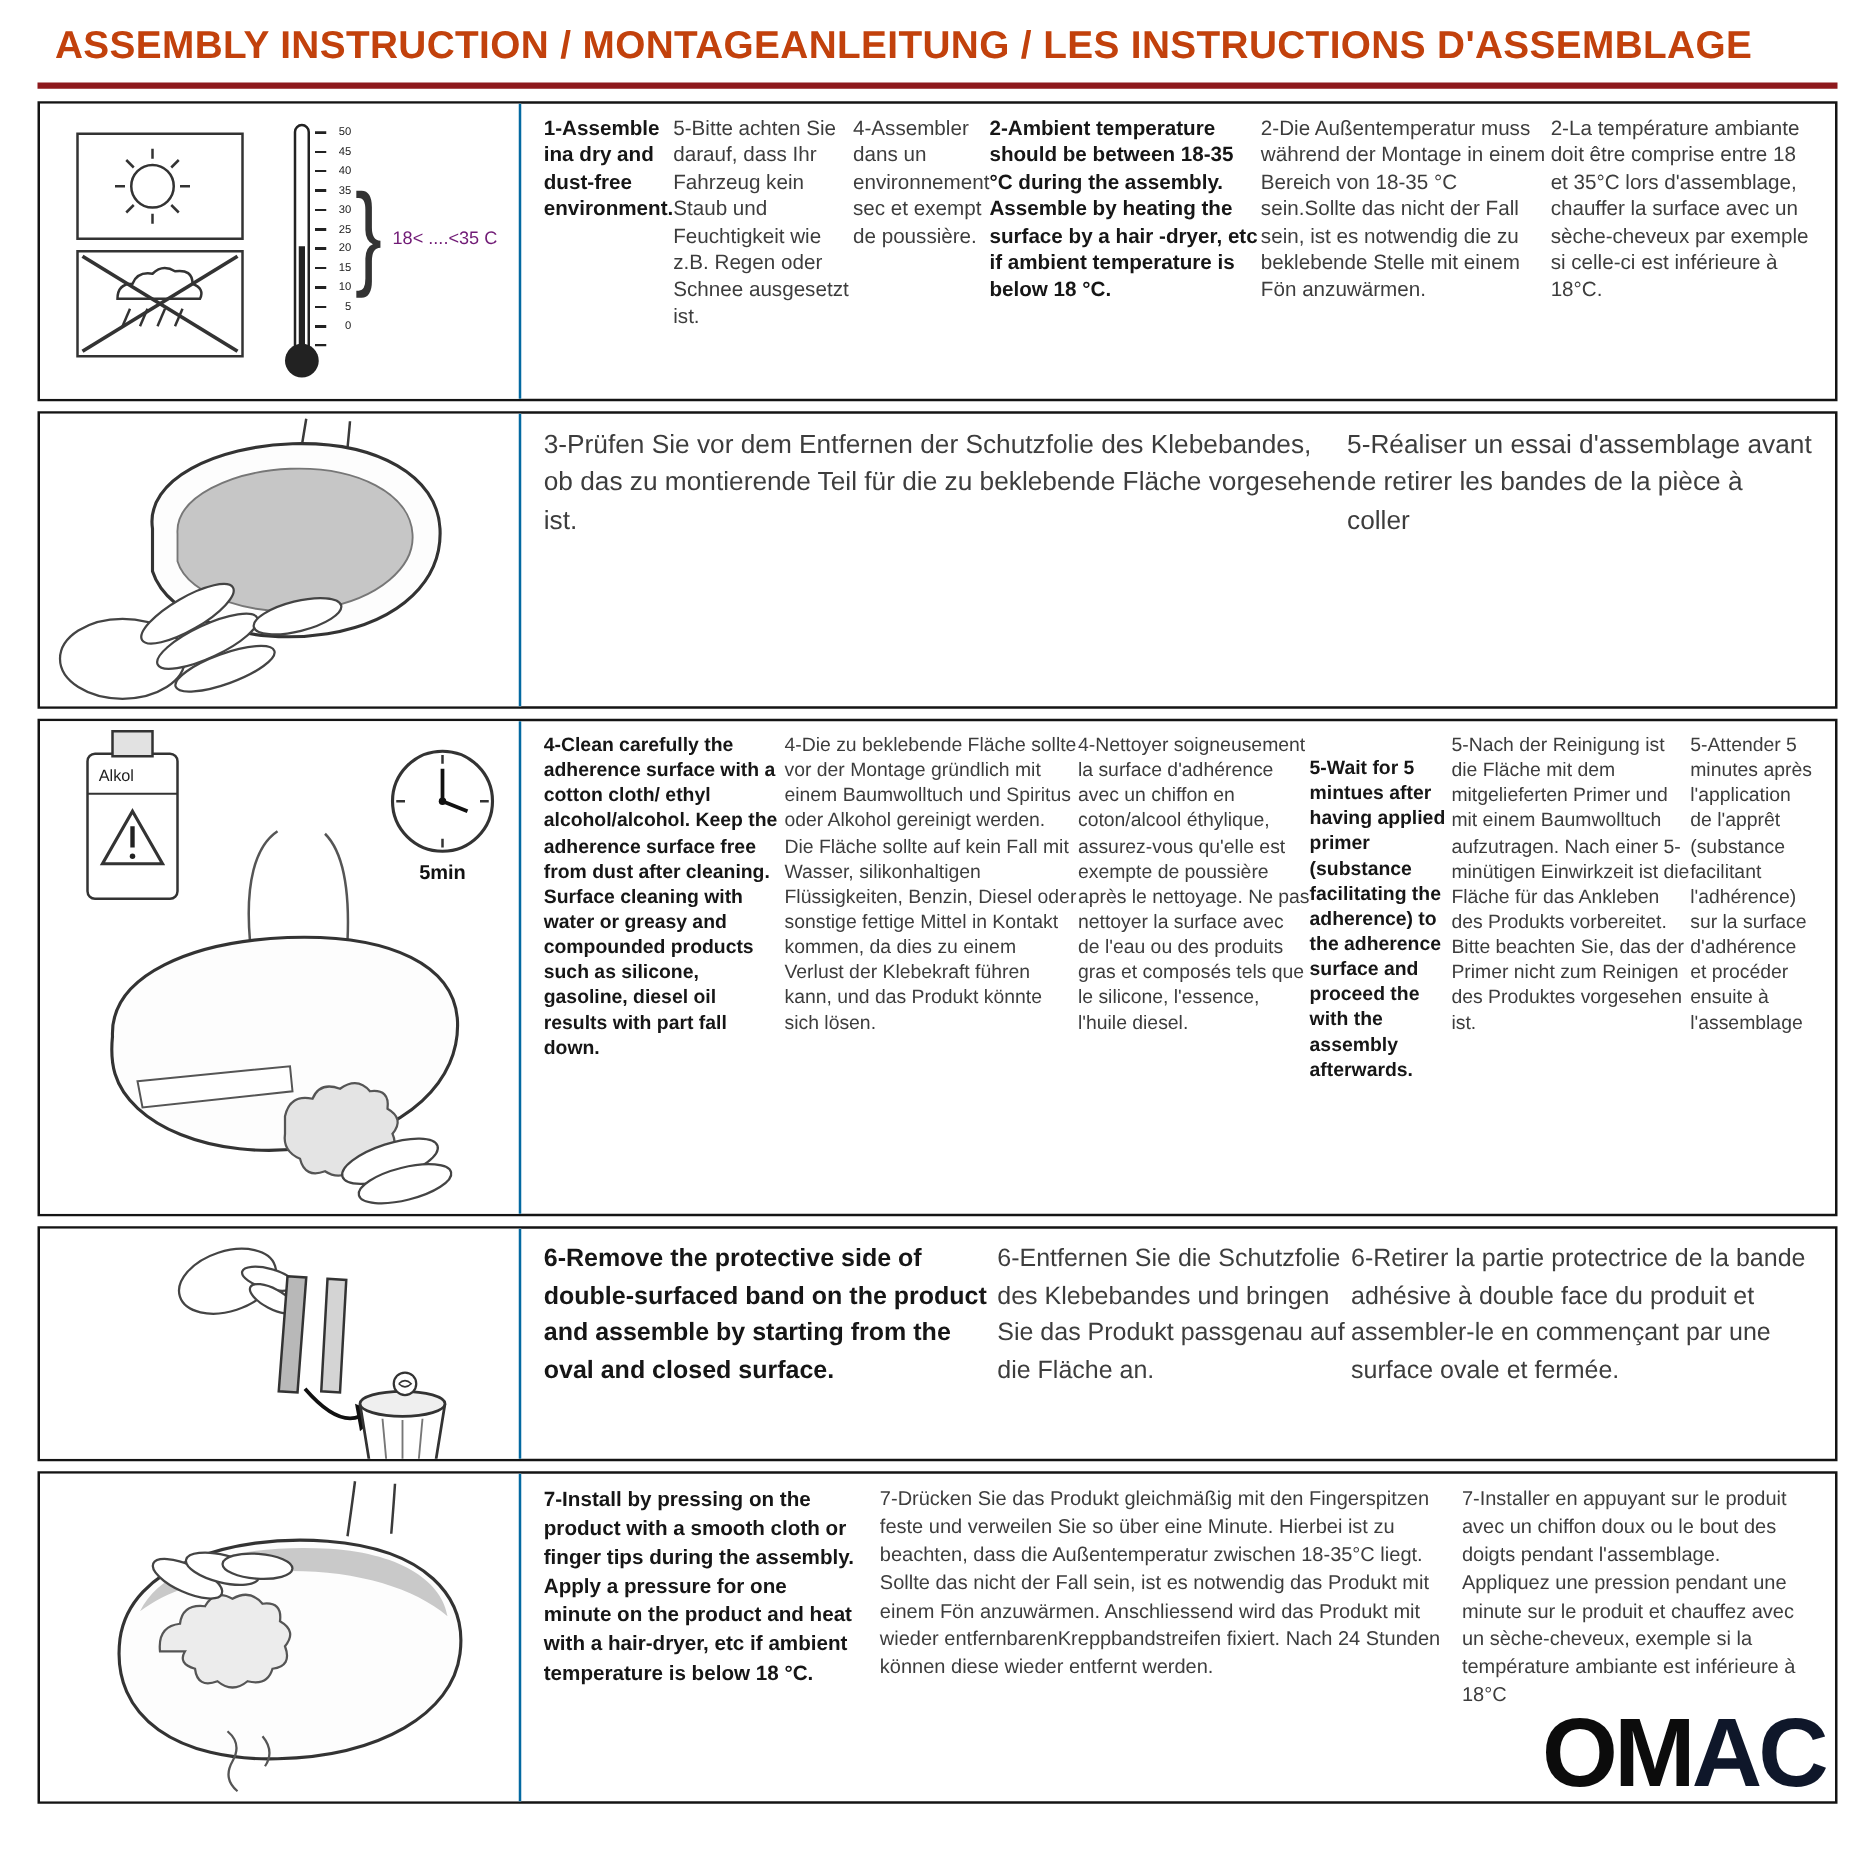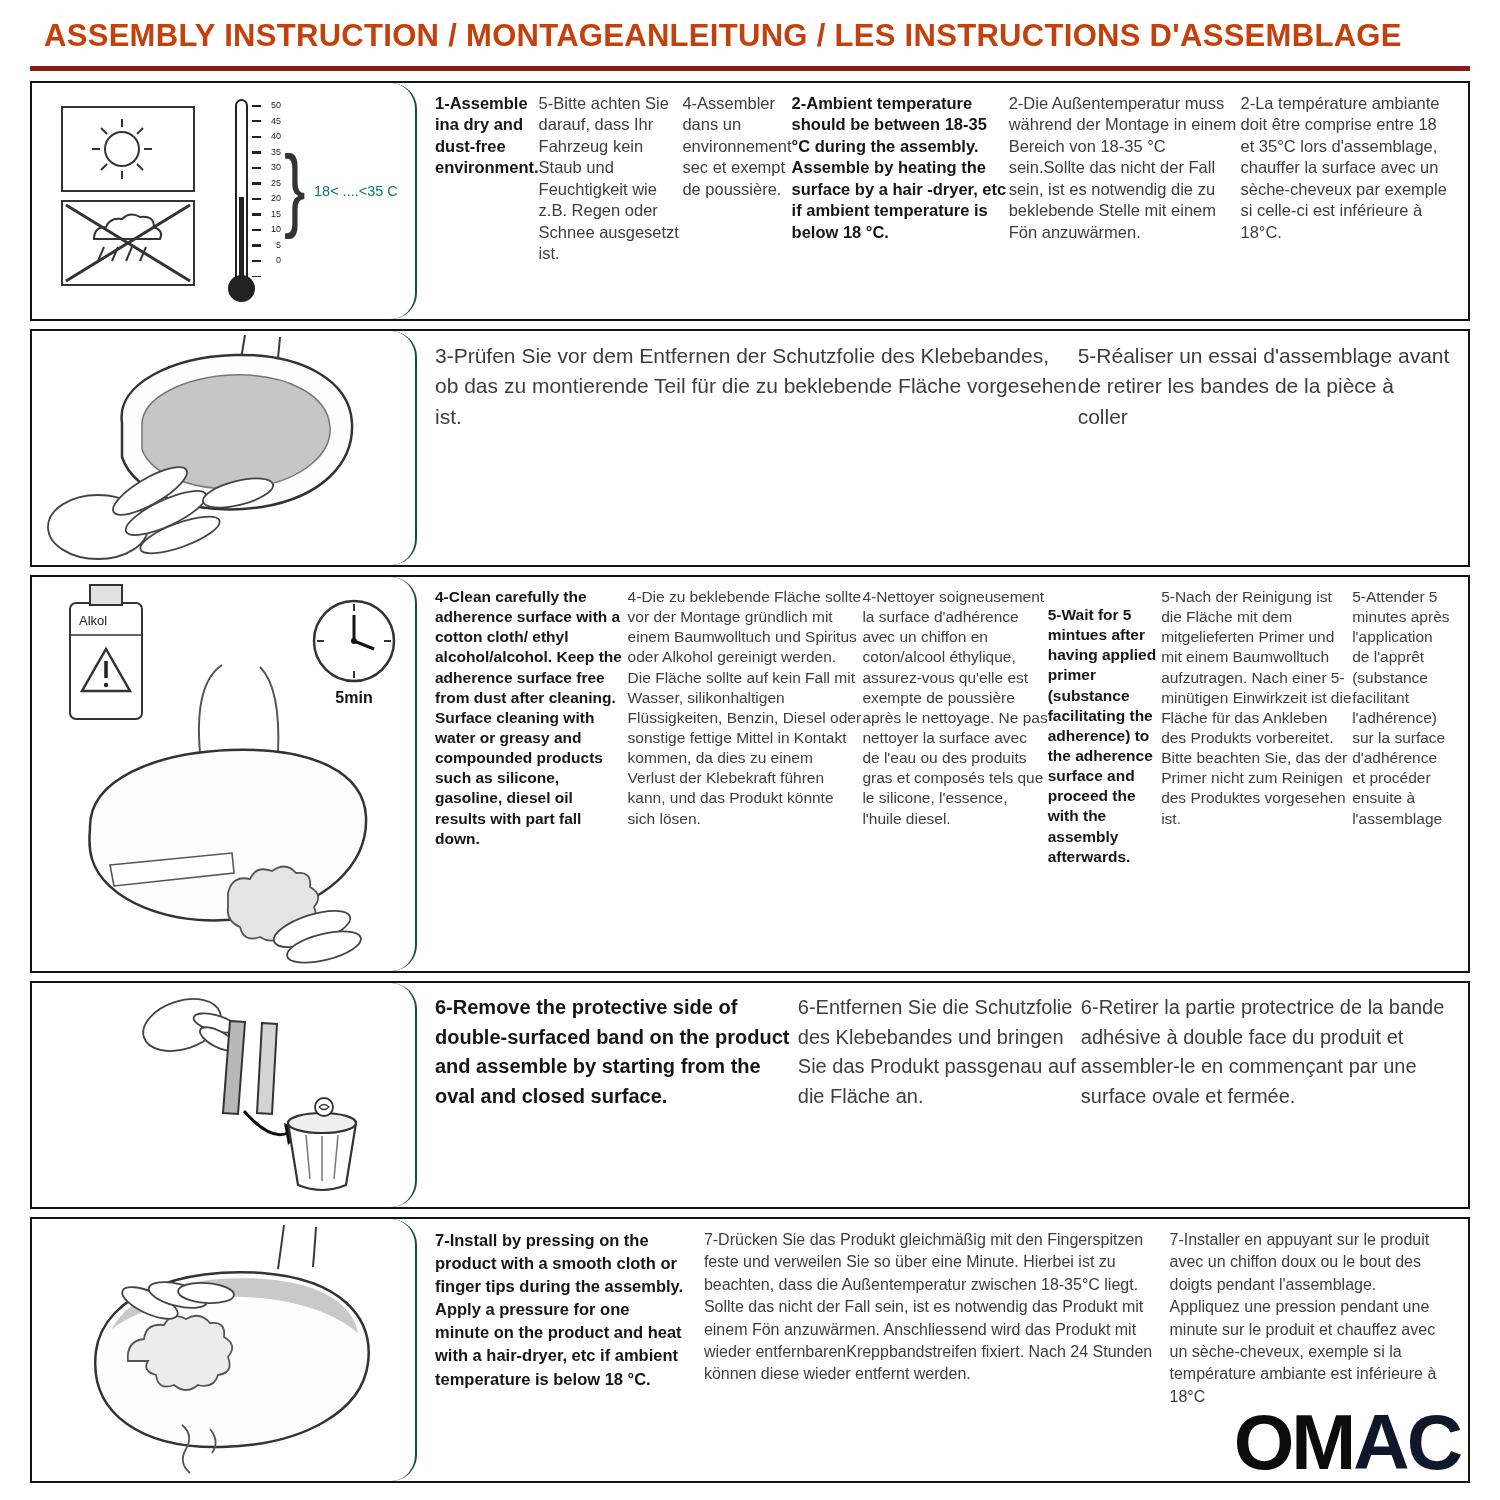--- a/index.html
+++ b/index.html
@@ -12,25 +12,25 @@
   }
   .page { width:1500px; height:1500px; padding:12px 30px 8px 30px; position:relative; }
 
   .title {
     color:#c2410c; font-weight:bold; font-size:31px; letter-spacing:.3px;
     padding:6px 14px 12px 14px; white-space:nowrap;
   }
   .rule { height:5px; background:#8e191d; margin-bottom:10px; }
 
   .row { display:flex; border:2px solid #141414; margin-bottom:8px; background:#fff; }
-  .cell-illus { flex:0 0 385px; width:385px; border-right:2px solid #14532d; position:relative; overflow:hidden; background:#fff;border-radius:26px; }
+  .cell-illus { flex:0 0 385px; width:385px; border-right:2px solid #0369a1; position:relative; overflow:hidden; background:#fff; }
   .cell-text { flex:1; padding:10px 18px; display:flex; flex-direction:row; overflow:hidden; position:relative; }
   .center { justify-content:center; }
 
-  .r1 { height:240px; } .r2 { height:238px; } .r3 { height:398px; } .r4 { height:228px; } .r5 { height:266px; }
+  .r1 { height:240px; } .r2 { height:238px; } .r3 { height:398px; } .r4 { height:188px; } .r5 { height:266px; }
 
   .cell-text p { margin:0 0 2px 0; }
   p.b { font-weight:bold; color:#161616; }
   .gap { margin-top:16px; }
 
   .fs-r1 { font-size:16.5px; line-height:1.3; }
   .fs-r2 { font-size:21px; line-height:1.45; }
   .fs-r2 p.b { font-size:22.5px; margin-bottom:8px; }
   .fs-r2 p { margin-bottom:4px; }
   .fs-r3 { font-size:15.5px; line-height:1.3; }
@@ -45,21 +45,21 @@
   .thermo-tube { position:absolute; left:203px; top:16px; width:13px; height:186px;
                  border:2px solid #222; border-radius:7px 7px 3px 3px; background:#fff; }
   .thermo-mercury { position:absolute; left:2px; right:2px; top:96px; bottom:0; background:#222; }
   .thermo-bulb { position:absolute; left:196px; top:192px; width:27px; height:27px; background:#222; border-radius:50%; }
   .thermo-ticks { position:absolute; left:220px; top:22px; width:9px; height:172px;
                   background:repeating-linear-gradient(to bottom,#222 0 2px,transparent 2px 15.5px); }
   .thermo-scale { position:absolute; left:233px; top:15px; width:16px; font-size:9px; line-height:15.5px;
                   color:#222; white-space:pre-line; text-align:right; }
   .thermo-bracket { position:absolute; left:252px; top:56px; font-size:92px; line-height:98px; color:#333;
                     transform:scaleX(.7); transform-origin:left top; }
-  .thermo-range { position:absolute; left:282px; top:100px; font-size:14.5px; color:#0f766e; white-space:nowrap; }
+  .thermo-range { position:absolute; left:282px; top:100px; font-size:14.5px; color:#701a75; white-space:nowrap; }
 
   .logo { position:absolute; right:8px; bottom:0; font-size:78px; font-weight:bold;
           letter-spacing:-3px; line-height:1; white-space:nowrap; }
   .logo .lb { color:#0c0c0c; }
   .logo .lr { color:#0f172a; }
 </style>
 </head>
 <body>
 
 <div class="page">

